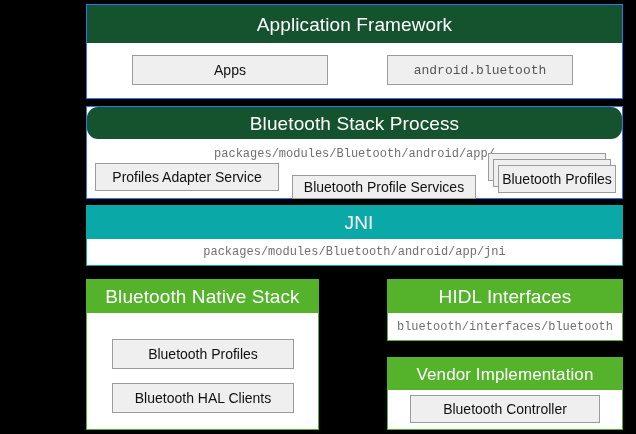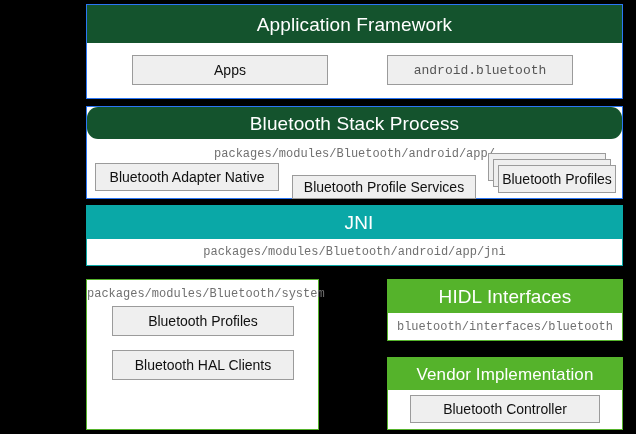--- a/index.html
+++ b/index.html
@@ -131,21 +131,21 @@
       <div class="box" style="position:absolute; left:45px; top:12px; width:196px; height:30px;">Apps</div>
       <div class="box box-mono" style="position:absolute; left:292px; top:12px; width:186px; height:30px;margin-left:8px;">android.bluetooth</div>
     </div>
   </div>
 
   <div class="layer layer-blue" style="left:86px; top:106px; width:537px; height:93px;">
     <div class="bar bar-blue" style="height:32px;border-radius:11px;">Bluetooth Stack Process</div>
     <div class="body" style="height:59px;">
       <div class="path" style="position:absolute; left:0; right:0; top:9px;">packages/modules/Bluetooth/android/app/</div>
 
-      <div class="box" style="position:absolute; left:8px; top:24px; width:184px; height:28px;">Bluetooth Adapter Native</div>
+      <div class="box" style="position:absolute; left:8px; top:24px; width:184px; height:28px;">Profiles Adapter Service</div>
 
       <div class="box" style="position:absolute; left:205px; top:36px; width:184px; height:24px;">Bluetooth Profile Services</div>
 
       <div class="stack" style="left:401px; top:14px; width:128px; height:44px;">
         <div class="sheet" style="left:0px; top:0px; width:118px; height:28px;"></div>
         <div class="sheet" style="left:5px; top:6px; width:118px; height:28px;"></div>
         <div class="sheet sheet-top" style="left:10px; top:12px; width:118px; height:28px;">Bluetooth Profiles</div>
       </div>
     </div>
   </div>
@@ -155,22 +155,22 @@
     <div class="body" style="height:26px; display:flex; align-items:center; justify-content:center;border-radius:13px;">
       <div class="path">packages/modules/Bluetooth/android/app/jni</div>
     </div>
   </div>
 
   <div class="connector" style="left:318px; top:296px; width:70px;"></div>
   <div class="arrow arrow-left" style="left:318px; top:293px;"></div>
   <div class="arrow arrow-right" style="left:382px; top:293px;"></div>
 
   <div class="layer layer-green" style="left:86px; top:279px; width:233px; height:151px;">
+    <div class="bar bar-green" style="height:33px;">Bluetooth Native Stack</div>
     <div class="body" style="height:116px;">
-      <div class="path" style="position:absolute; left:0; right:0; top:8px;">packages/modules/Bluetooth/system</div>
       <div class="box" style="position:absolute; left:25px; top:26px; width:182px; height:30px;">Bluetooth Profiles</div>
       <div class="box" style="position:absolute; left:25px; top:70px; width:182px; height:30px;">Bluetooth HAL Clients</div>
     </div>
   </div>
 
   <div class="layer layer-green" style="left:387px; top:279px; width:236px; height:62px;">
     <div class="bar bar-green" style="height:33px;">HIDL Interfaces</div>
     <div class="body" style="height:27px; display:flex; align-items:center; justify-content:center;">
       <div class="path">bluetooth/interfaces/bluetooth</div>
     </div>

